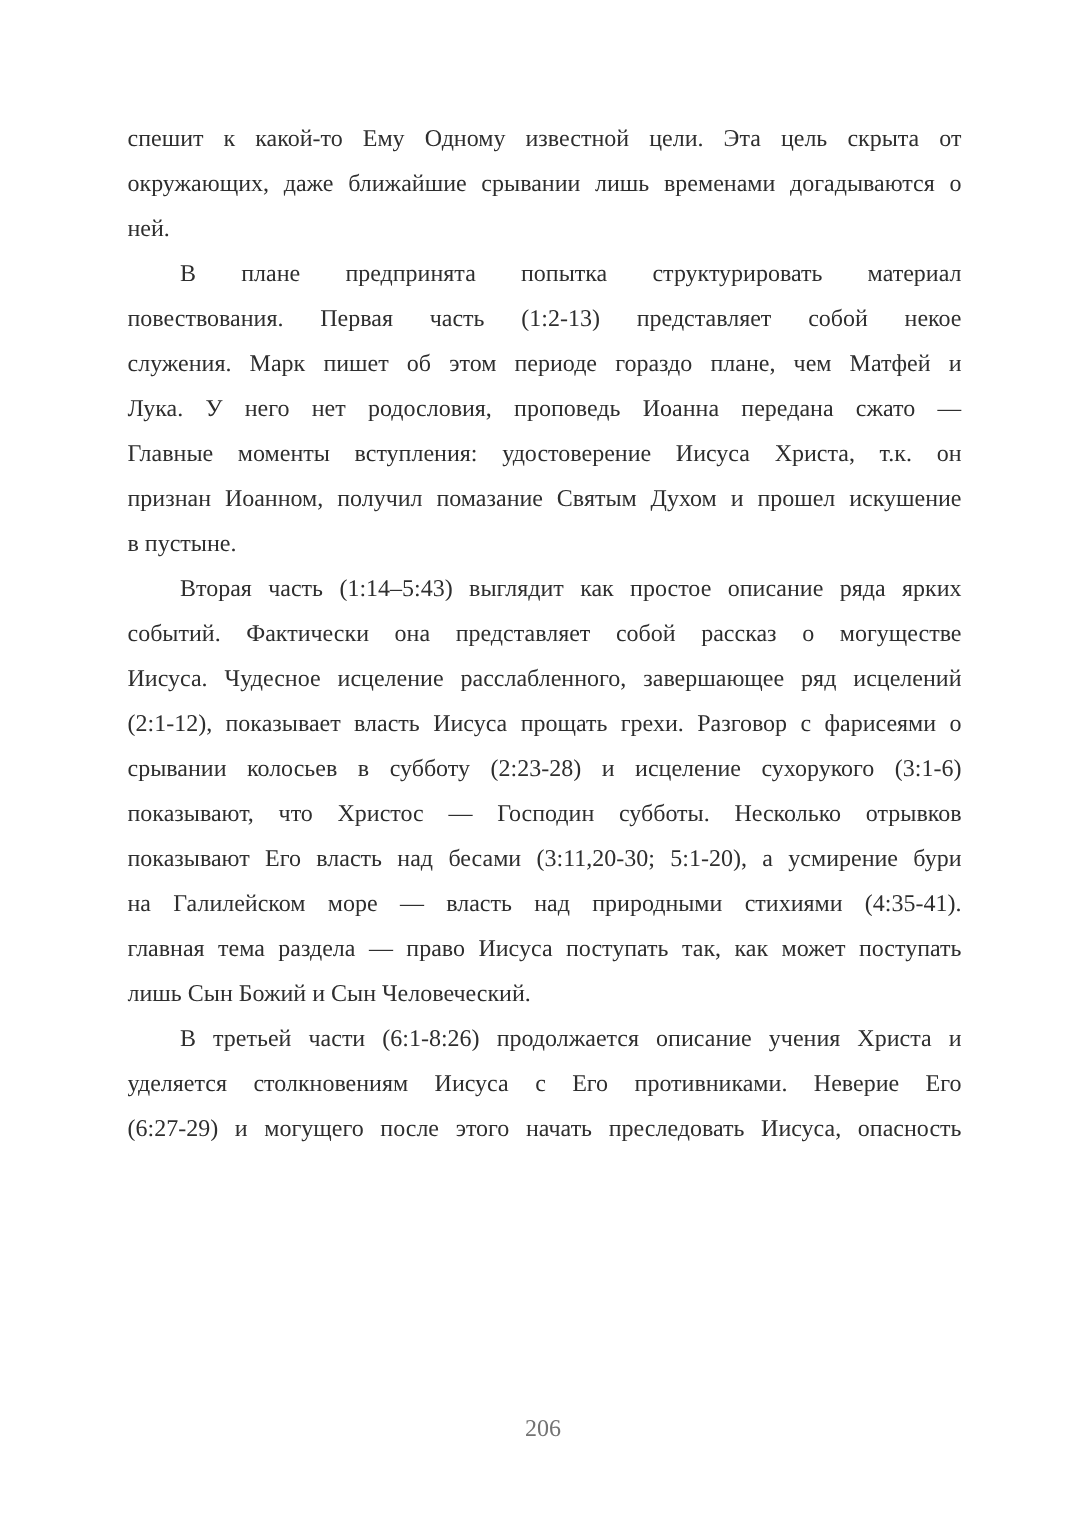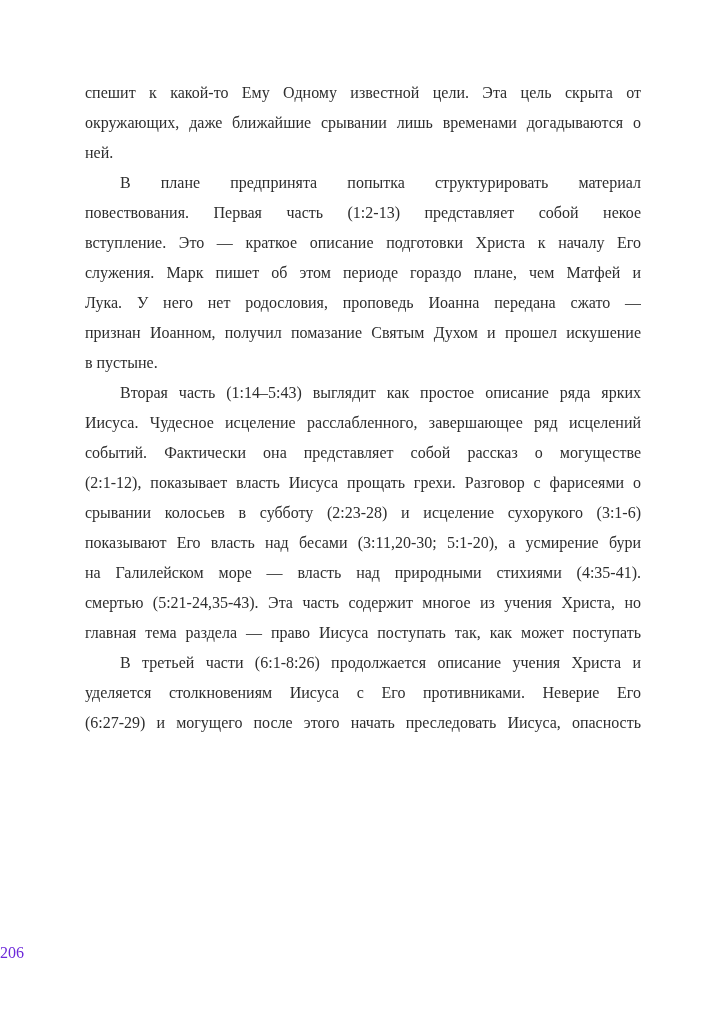--- a/index.html
+++ b/index.html
@@ -41,55 +41,56 @@
     font-family: Liberation Serif, serif;
   }
   .line.first-indent {
     text-indent: 35px;
   }
   .page-number {
     position: absolute;
     top: 943px;
     left: 0;
     width: 724px;
-    text-align: left;
+    text-align: center;
     font-size: 16px;
     line-height: 20px;
-    color: #6d28d9;
+    color: #737373;
   }
 </style>
 </head>
 <body>
 
 <div class="page">
   <div class="text-block">
       <div class="paragraph">
         <div class="line">спешит к какой-то Ему Одному известной цели. Эта цель скрыта от</div>
         <div class="line">окружающих, даже ближайшие срывании лишь временами догадываются о</div>
         <div class="line last-left">ней.</div>
       </div>
       <div class="paragraph">
         <div class="line first-indent">В плане предпринята попытка структурировать материал</div>
         <div class="line">повествования. Первая часть (1:2-13) представляет собой некое</div>
-        <div class="line">вступление. Это — краткое описание подготовки Христа к началу Его</div>
         <div class="line">служения. Марк пишет об этом периоде гораздо плане, чем Матфей и</div>
         <div class="line">Лука. У него нет родословия, проповедь Иоанна передана сжато —</div>
+        <div class="line">Главные моменты вступления: удостоверение Иисуса Христа, т.к. он</div>
         <div class="line">признан Иоанном, получил помазание Святым Духом и прошел искушение</div>
         <div class="line last-left">в пустыне.</div>
       </div>
       <div class="paragraph">
         <div class="line first-indent">Вторая часть (1:14–5:43) выглядит как простое описание ряда ярких</div>
+        <div class="line">событий. Фактически она представляет собой рассказ о могуществе</div>
         <div class="line">Иисуса. Чудесное исцеление расслабленного, завершающее ряд исцелений</div>
-        <div class="line">событий. Фактически она представляет собой рассказ о могуществе</div>
         <div class="line">(2:1-12), показывает власть Иисуса прощать грехи. Разговор с фарисеями о</div>
         <div class="line">срывании колосьев в субботу (2:23-28) и исцеление сухорукого (3:1-6)</div>
+        <div class="line">показывают, что Христос — Господин субботы. Несколько отрывков</div>
         <div class="line">показывают Его власть над бесами (3:11,20-30; 5:1-20), а усмирение бури</div>
         <div class="line">на Галилейском море — власть над природными стихиями (4:35-41).</div>
-        <div class="line">смертью (5:21-24,35-43). Эта часть содержит многое из учения Христа, но</div>
         <div class="line">главная тема раздела — право Иисуса поступать так, как может поступать</div>
+        <div class="line last-left">лишь Сын Божий и Сын Человеческий.</div>
       </div>
       <div class="paragraph">
         <div class="line first-indent">В третьей части (6:1-8:26) продолжается описание учения Христа и</div>
         <div class="line">уделяется столкновениям Иисуса с Его противниками. Неверие Его</div>
         <div class="line">(6:27-29) и могущего после этого начать преследовать Иисуса, опасность</div>
       </div>
     </div>
   <div class="page-number">206</div>
 </div>
 

